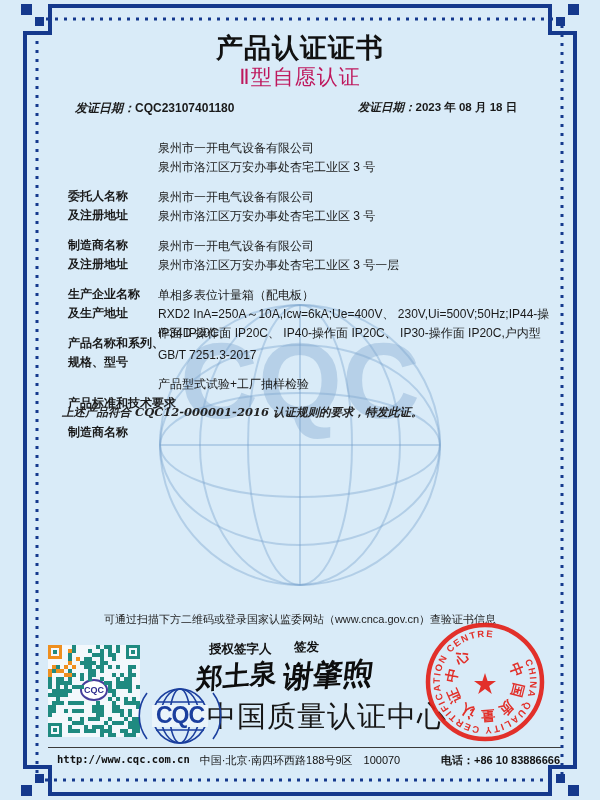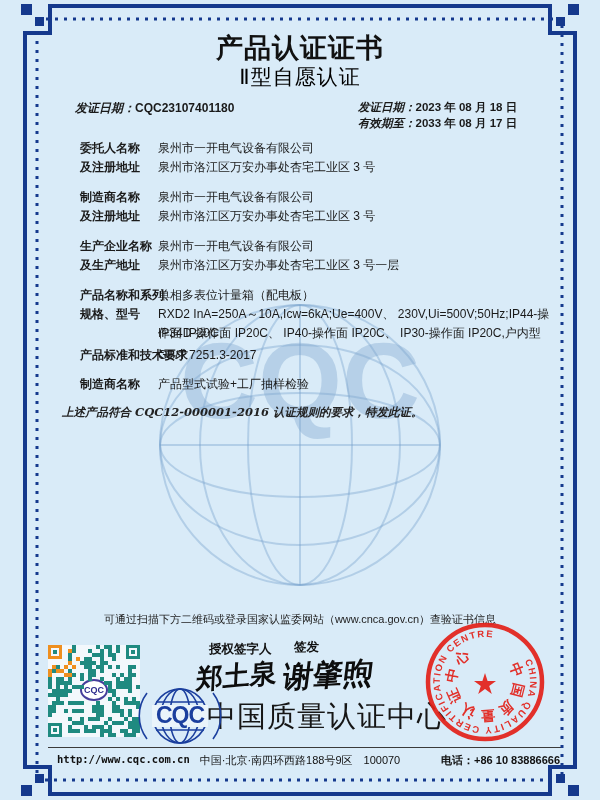--- a/index.html
+++ b/index.html
@@ -4,28 +4,28 @@
 <style>
   html,body{margin:0;padding:0;}
   body{width:600px;height:800px;position:relative;overflow:hidden;
        background:#d9ebf8;font-family:"Liberation Sans",sans-serif;color:#1a1a1a;}
   .abs{position:absolute;}
   
   #border-svg{left:0;top:0;pointer-events:none;z-index:6;}
   
   .title{left:0;top:30px;width:100%;text-align:center;font-size:27px;font-weight:bold;
          letter-spacing:1px;color:#111;}
-  .subtitle{left:0;top:63px;width:100%;text-align:center;font-size:21px;color:#000000;letter-spacing:1px;}
+  .subtitle{left:0;top:63px;width:100%;text-align:center;font-size:21px;color:#be185d;letter-spacing:1px;}
   .certno-row{left:75px;top:100px;font-size:12px;}
   .kai{font-family:"DejaVu Serif",serif;font-style:italic;font-weight:bold;}
   .certno-val{font-weight:bold;font-style:normal;font-family:"Liberation Sans",sans-serif;}
   .dates{left:358px;top:99px;font-size:11.5px;font-weight:bold;line-height:16px;}
   
   .field{left:0;top:0;width:545px;font-size:12px;line-height:19px;}
-  .field .lbl{position:absolute;left:80px;width:110px;font-weight:bold;}
+  .field .lbl{position:absolute;left:68px;width:110px;font-weight:bold;margin-top:48px;}
   .field .val{position:absolute;left:158px;width:400px;}
   .statement{left:62px;top:405px;font-size:11.5px;color:#222;}
   
   #watermark{left:95px;top:300px;z-index:0;pointer-events:none;}
   .content{z-index:2;}
   
   .verify-note{left:0;top:612px;width:100%;text-align:center;font-size:11px;color:#222;}
   .sig-label{font-size:12.5px;font-weight:bold;color:#111;}
   .sig-name{font-family:"DejaVu Serif",serif;font-weight:bold;color:#0d0d0d;}
   #auth-label{left:209px;top:641px;}
@@ -85,21 +85,20 @@
 </svg>
 
 <div class="abs title content">产品认证证书</div>
 <div class="abs subtitle content">Ⅱ型自愿认证</div>
 
 <div class="abs certno-row content">
   <span class="kai">发证日期：</span><span class="certno-val">CQC23107401180</span>
 </div>
 <div class="abs dates content">
   <div><span class="kai">发证日期：</span><span>2023 年 08 月 18 日</span></div>
-  <div><span class="kai">有效期至：</span><span>2033 年 08 月 17 日</span></div>
 </div>
 
 <div class="abs field content" style="top:139px">
   <div class="lbl" style="top:0">委托人名称</div>
   <div class="lbl" style="top:19px">及注册地址</div>
   <div class="val" style="top:0">泉州市一开电气设备有限公司</div>
   <div class="val" style="top:19px">泉州市洛江区万安办事处杏宅工业区 3 号</div>
 </div>
 
 <div class="abs field content" style="top:188px">

